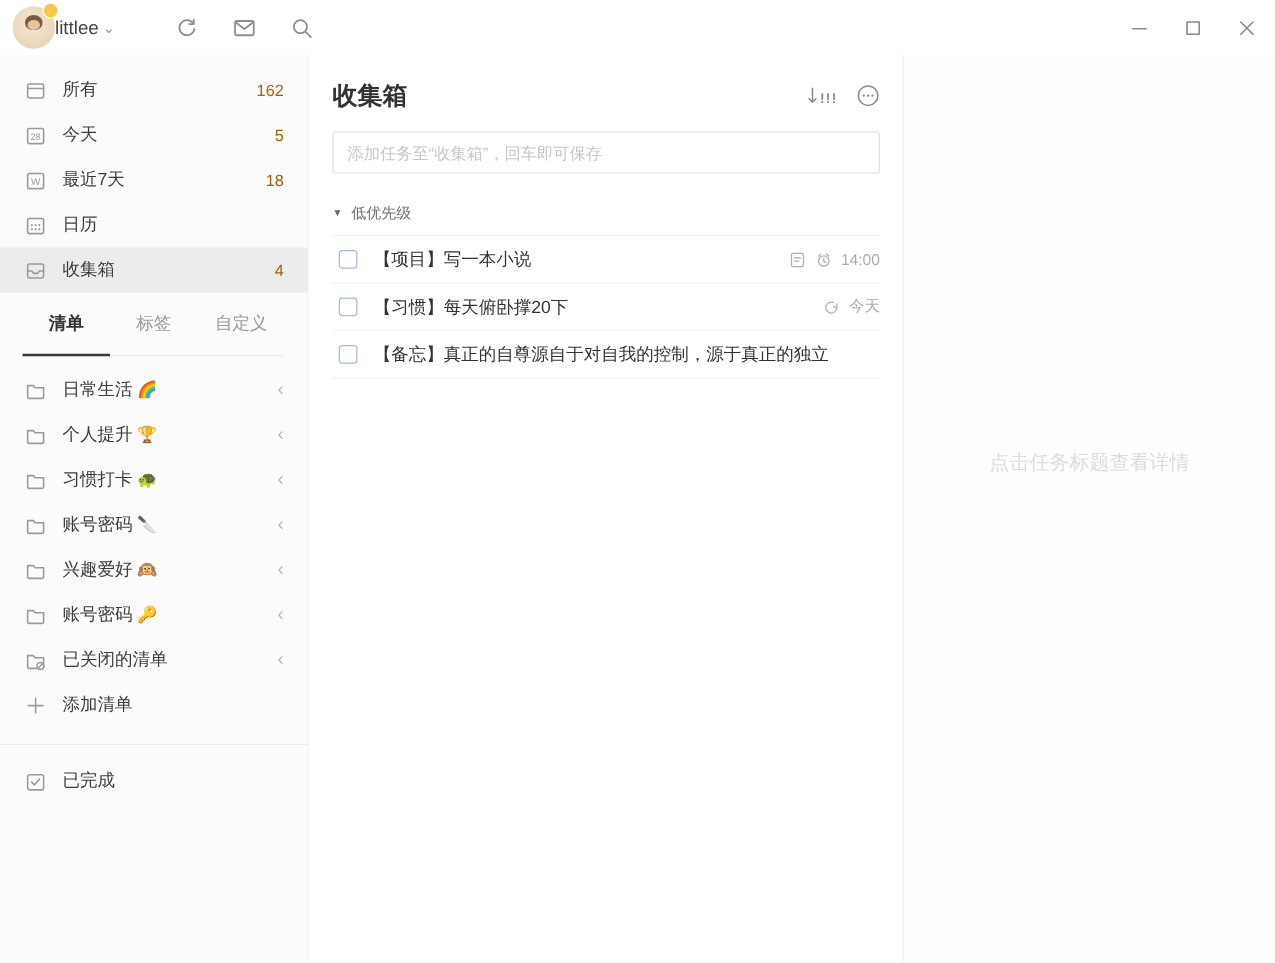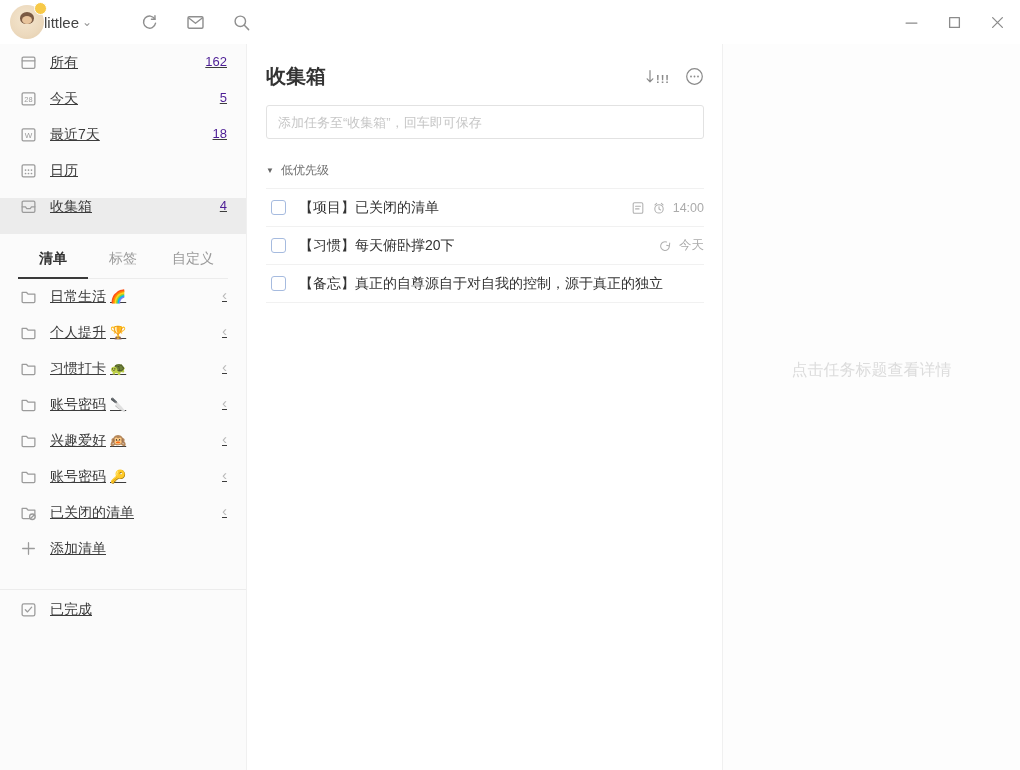--- a/index.html
+++ b/index.html
@@ -25,30 +25,30 @@
   .tb-actions { display:flex; align-items:center; gap:27px; margin-left:48px; }
   .tb-icon { width:19px; height:19px; color:#8f8f8f; cursor:pointer; display:block; }
   .win-controls { margin-left:auto; display:flex; align-items:center; gap:30px; padding-right:16px; }
   .win-icon { width:13px; height:13px; color:#8b8b8b; cursor:pointer; display:block; }
 
   
   .content { flex:1; display:flex; min-height:0; }
 
   
   .sidebar { width:247px; flex:0 0 247px; background:#fbfbfb; border-right:1px solid #f0f0f0; padding-top:10px; }
-  .side-row { height:36px; display:flex; align-items:flex-start; padding:0 19px 0 20px; font-size:14px; color:#3c3c3c; cursor:pointer;text-decoration:underline; }
+  .side-row { height:36px; display:flex; align-items:center; padding:0 19px 0 20px; font-size:14px; color:#3c3c3c; cursor:pointer; }
   .side-row.selected { background:#ececec; }
   .side-icon { width:17px; height:17px; color:#9b9b9b; margin-right:13px; flex:0 0 17px; display:block; }
   .side-label { flex:1; white-space:nowrap; overflow:hidden; }
-  .side-count { color:#4c1d95; font-size:13px; margin-left:8px; }
+  .side-count { color:#a16207; font-size:13px; margin-left:8px; }
   .side-chevron { color:#b9b9b9; font-size:15px; margin-left:8px; line-height:14px; }
   .emoji { font-size:13px; margin-left:4px; }
 
   .tabs { display:flex; margin:16px 18px 0 18px; border-bottom:1px solid #ececec; }
-  .tab { flex:1; text-align:center; font-size:14px; color:#9a9a9a; padding-bottom:9px; cursor:pointer; }
+  .tab { flex:1; text-align:center; font-size:14px; color:#9a9a9a; padding-bottom:15px; cursor:pointer; }
   .tab.active { color:#333; font-weight:bold; border-bottom:2px solid #3a3a3a; margin-bottom:-1px; }
   .folder-list { margin-top:9px; }
   .side-divider { height:1px; background:#ececec; margin:13px 0 11px 0; }
 
   
   .main { flex:1; min-width:0; background:#fff; padding:0 18px 0 19px; display:flex; flex-direction:column; }
   .main-header { display:flex; align-items:center; margin-top:19px; }
   .main-title { font-size:20px; font-weight:600; color:#333; }
   .header-actions { margin-left:auto; display:flex; align-items:center; gap:15px; color:#8a8a8a; }
   .sort-btn { display:flex; align-items:flex-end; gap:1px; cursor:pointer; color:#8a8a8a; }
@@ -290,21 +290,21 @@
       <div class="group-header">
         <span class="group-triangle">▼</span>
         <span class="group-label">低优先级</span>
       </div>
 
       <div class="task-list">
 
 
         <div class="task-row">
           <div class="checkbox"></div>
-          <span class="task-title">【项目】已关闭的清单</span>
+          <span class="task-title">【项目】写一本小说</span>
           <div class="task-meta">
             <svg class="meta-icon" viewBox="0 0 16 16">
               <rect x="2.5" y="2" width="11" height="12" rx="1.5"></rect>
               <path d="M5.2 6 h5.6 M5.2 9 h4"></path>
             </svg>
             <svg class="meta-icon" viewBox="0 0 16 16">
               <circle cx="8" cy="9" r="4.8"></circle>
               <path d="M8 6.6 v2.6 l1.8 1 M3.4 4.4 l1.9 -1.7 M12.6 4.4 l-1.9 -1.7"></path>
             </svg>
             <span>14:00</span>

